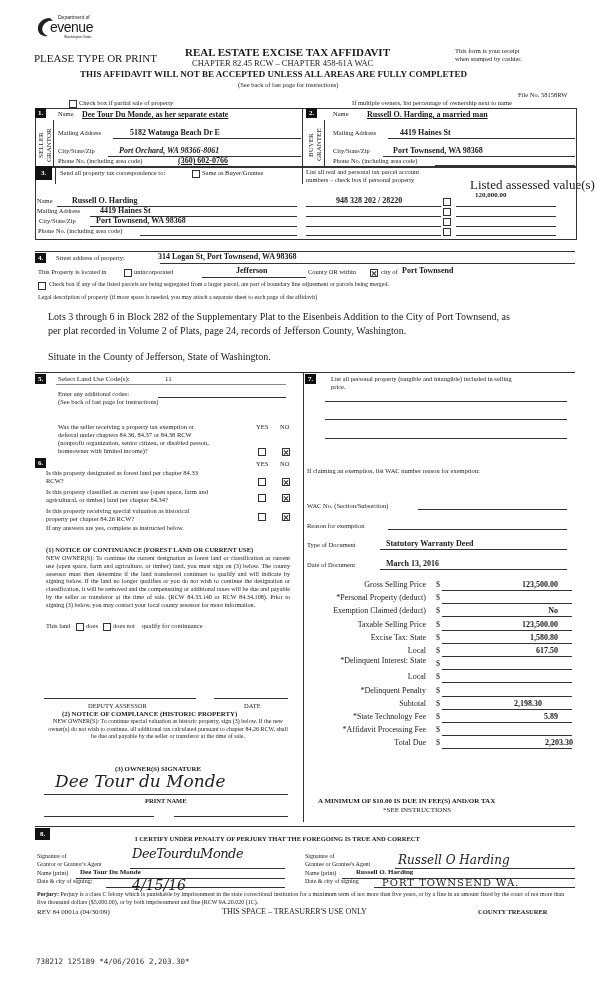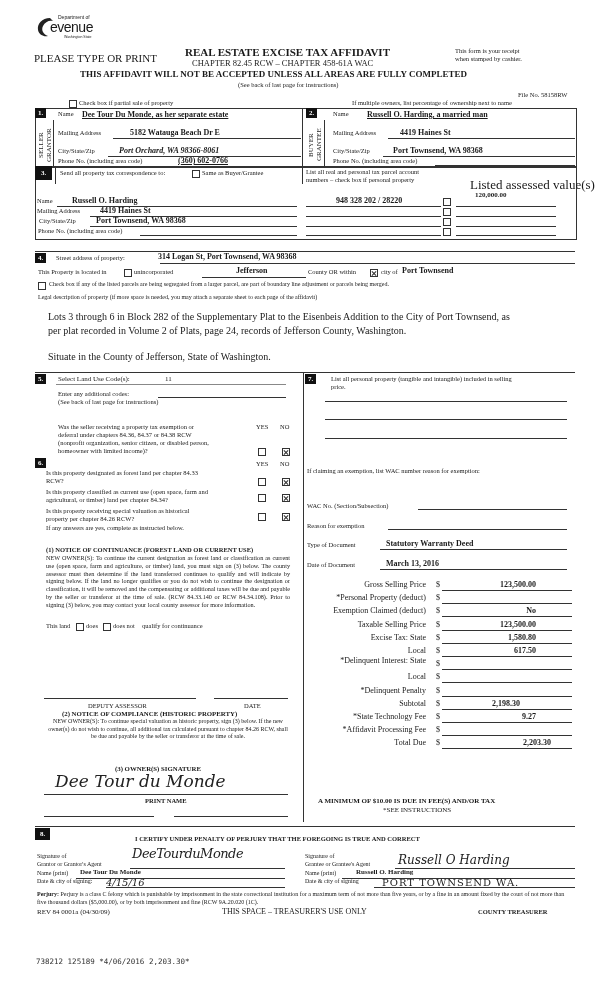--- a/index.html
+++ b/index.html
@@ -15,21 +15,21 @@
   .box { position:absolute; border:1px solid #333; }
   .num { position:absolute; background:#111; color:#fff; font-weight:bold; font-size:7px; padding:1px 3px; }
   .cb { position:absolute; width:6px; height:6px; border:1px solid #333; background:#fff; font-size:7px; line-height:6px; text-align:center; }
   .cb.x::before, .cb.x::after { content:""; position:absolute; left:0; top:2.5px; width:6px; height:1px; background:#333; }
   .cb.x::before { transform:rotate(45deg); }
   .cb.x::after { transform:rotate(-45deg); }
   .vert { position:absolute; writing-mode:vertical-rl; transform:rotate(180deg); font-size:7px; text-align:center; line-height:8px; }
   .sig { font-family:"DejaVu Serif", serif; font-style:italic; color:#222; }
   .row-label { position:absolute; text-align:right; font-size:8px; width:150px; }
   .dollar { position:absolute; font-size:8px; }
-  .amount { position:absolute; font-size:8px; font-weight:bold; text-align:right; width:96px; }
+  .amount { position:absolute; font-size:8px; font-weight:bold; text-align:right; width:118px; }
   .amount-line { position:absolute; border-bottom:1px solid #333; width:130px; height:0; }
 </style>
 </head>
 <body>
 
 <div class="abs" style="left:36px;top:14px;width:60px;height:28px;">
   <svg width="18" height="22" viewBox="0 0 18 22" style="position:absolute;left:0;top:2px;">
     <path d="M14 2 C6 2 1 8 2 14 C3 19 8 21 12 20 C7 18 5 14 7 10 C9 6 13 4 17 5 Z" fill="#222"></path>
   </svg>
   <span class="abs" style="left:22px;top:0;font-size:5px;font-family:'Liberation Sans',sans-serif;">Department of</span>
@@ -287,21 +287,21 @@
     <div>
       <span class="row-label" style="left: 276px; top: 699px;">Subtotal</span>
       <span class="dollar" style="left: 436px; top: 699px;">$</span>
       <span class="amount-line" style="left: 442px; top: 709px;"></span>
       <span class="amount" style="left: 424px; top: 699px;">2,198.30</span>
     </div>
     <div>
       <span class="row-label" style="left: 276px; top: 712px;">*State Technology Fee</span>
       <span class="dollar" style="left: 436px; top: 712px;">$</span>
       <span class="amount-line" style="left: 442px; top: 722px;"></span>
-      <span class="amount" style="left: 440px; top: 712px;">9.27</span>
+      <span class="amount" style="left: 440px; top: 712px;">5.89</span>
     </div>
     <div>
       <span class="row-label" style="left: 276px; top: 725px;">*Affidavit Processing Fee</span>
       <span class="dollar" style="left: 436px; top: 725px;">$</span>
       <span class="amount-line" style="left: 442px; top: 735px;"></span>
       <span class="amount" style="left: 440px; top: 725px;"></span>
     </div>
     <div>
       <span class="row-label" style="left: 276px; top: 738px;">Total Due</span>
       <span class="dollar" style="left: 436px; top: 738px;">$</span>
@@ -318,21 +318,21 @@
 <span class="abs b" style="left:135px;top:835px;font-size:6.5px;">I CERTIFY UNDER PENALTY OF PERJURY THAT THE FOREGOING IS TRUE AND CORRECT</span>
 <span class="abs xs" style="left:37px;top:853px;font-size:6px;">Signature of</span>
 <span class="abs xs" style="left:37px;top:861px;font-size:6px;">Grantor or Grantor's Agent</span>
 <span class="abs sig" style="left:132px;top:846px;font-size:13px;letter-spacing:-0.5px;">DeeTourduMonde</span>
 <span class="line" style="left:130px;top:868px;width:155px;"></span>
 <span class="abs xs" style="left:37px;top:870px;font-size:6px;">Name (print)</span>
 <span class="line" style="left:76px;top:878px;width:209px;"></span>
 <span class="abs val" style="left:80px;top:868px;font-size:7px;">Dee  Tour Du Monde</span>
 <span class="abs xs" style="left:37px;top:878px;font-size:6px;">Date &amp; city of signing:</span>
 <span class="line" style="left:106px;top:887px;width:179px;"></span>
-<span class="abs sig" style="left:106px;top:877px;font-size:10px;">4/15/16</span>
+<span class="abs sig" style="left:132px;top:877px;font-size:14px;">4/15/16</span>
 
 <span class="abs xs" style="left:305px;top:853px;font-size:6px;">Signature of</span>
 <span class="abs xs" style="left:305px;top:861px;font-size:6px;">Grantee or Grantee's Agent</span>
 <span class="abs sig" style="left:398px;top:853px;font-size:12px;">Russell O Harding</span>
 <span class="line" style="left:395px;top:868px;width:180px;"></span>
 <span class="abs xs" style="left:305px;top:870px;font-size:6px;">Name (print)</span>
 <span class="line" style="left:342px;top:878px;width:233px;"></span>
 <span class="abs val" style="left:356px;top:868px;font-size:7px;">Russell O. Harding</span>
 <span class="abs xs" style="left:305px;top:878px;font-size:6px;">Date &amp; city of signing</span>
 <span class="line" style="left:374px;top:887px;width:201px;"></span>

